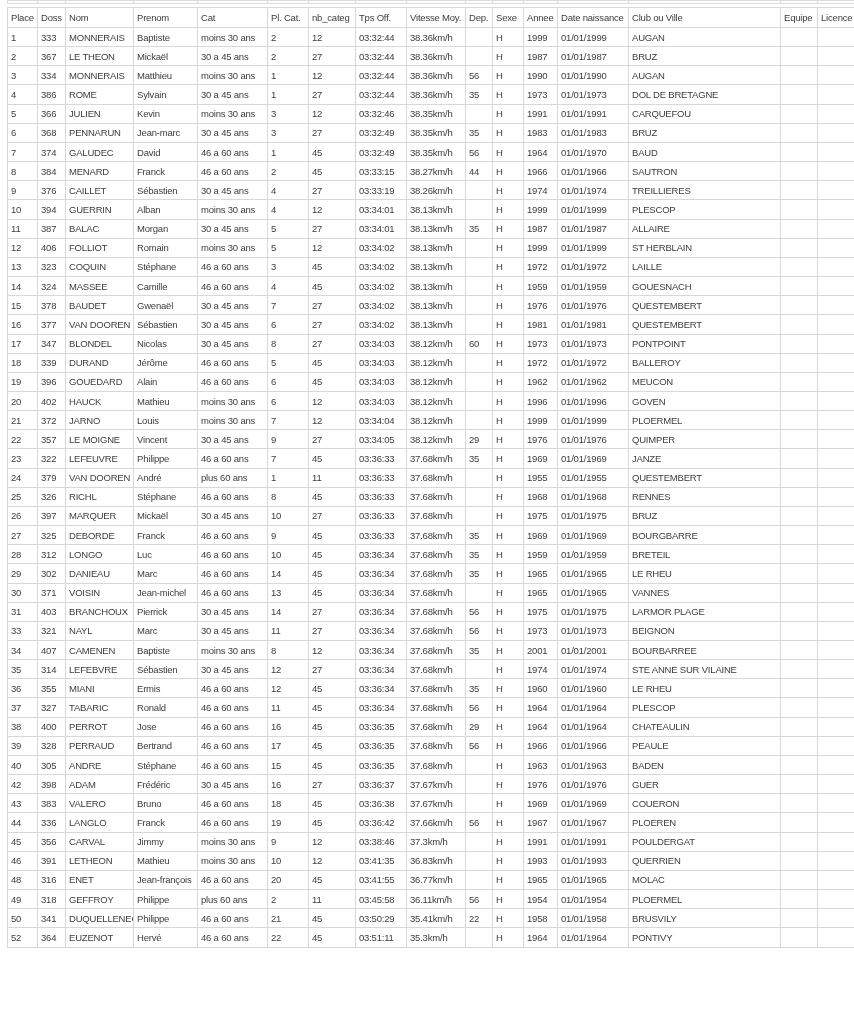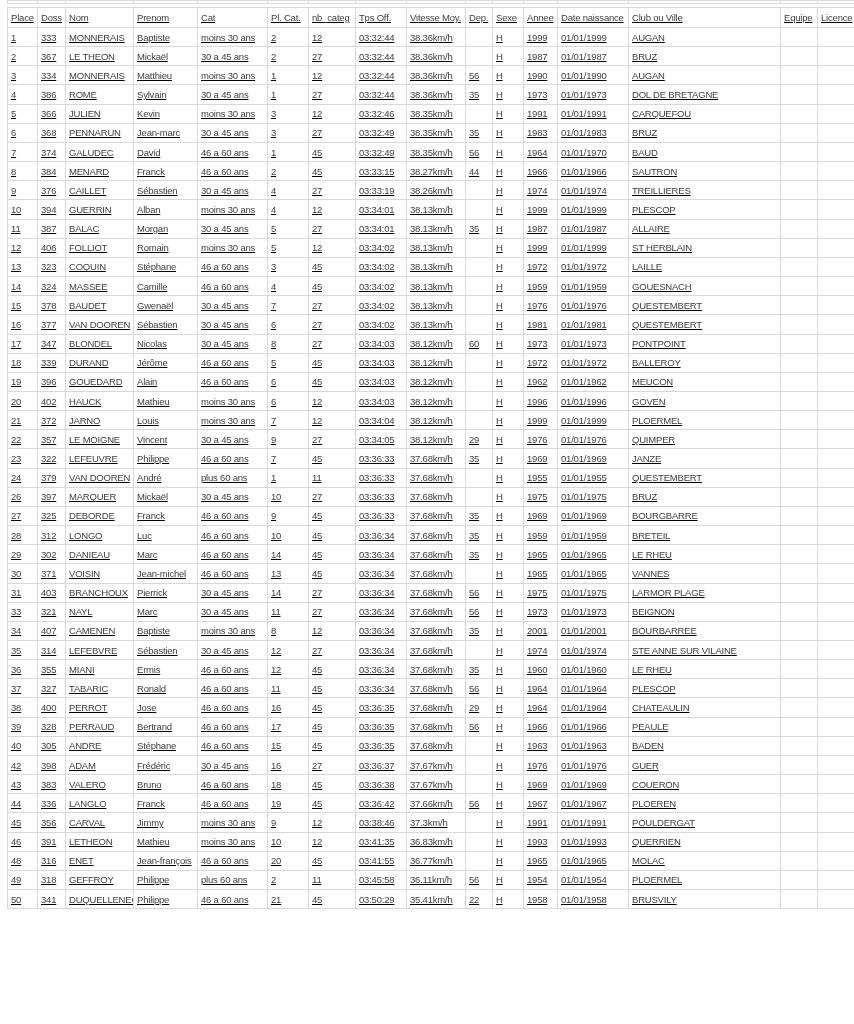--- a/index.html
+++ b/index.html
@@ -18,21 +18,20 @@
   .fragment-table td {
     border: 1px solid #dcdcdc;
     height: 2px;
     padding: 0;
   }
   .results-table {
     border-collapse: collapse;
     table-layout: fixed;
     width: 847px;
     margin: 3px 0 0 7px;
-    text-decoration: underline;
   }
   .results-table th, .results-table td {
     border: 1px solid #d8d8d8;
     padding: 0 2px 0 3px;
     font-size: 9.5px;
     letter-spacing: -0.2px;
     color: #3c3c3c;
     font-weight: normal;
     text-align: left;
     vertical-align: middle;
@@ -552,20 +551,38 @@
         <td>37.68km/h</td>
         <td></td>
         <td>H</td>
         <td>1955</td>
         <td>01/01/1955</td>
         <td>QUESTEMBERT</td>
         <td></td>
         <td></td>
       </tr>
       <tr>
+        <td>25</td>
+        <td>326</td>
+        <td>RICHL</td>
+        <td>Stéphane</td>
+        <td>46 a 60 ans</td>
+        <td>8</td>
+        <td>45</td>
+        <td>03:36:33</td>
+        <td>37.68km/h</td>
+        <td></td>
+        <td>H</td>
+        <td>1968</td>
+        <td>01/01/1968</td>
+        <td>RENNES</td>
+        <td></td>
+        <td></td>
+      </tr>
+      <tr>
         <td>26</td>
         <td>397</td>
         <td>MARQUER</td>
         <td>Mickaël</td>
         <td>30 a 45 ans</td>
         <td>10</td>
         <td>27</td>
         <td>03:36:33</td>
         <td>37.68km/h</td>
         <td></td>
@@ -947,14 +964,32 @@
         <td>03:50:29</td>
         <td>35.41km/h</td>
         <td>22</td>
         <td>H</td>
         <td>1958</td>
         <td>01/01/1958</td>
         <td>BRUSVILY</td>
         <td></td>
         <td></td>
       </tr>
+      <tr>
+        <td>52</td>
+        <td>364</td>
+        <td>EUZENOT</td>
+        <td>Hervé</td>
+        <td>46 a 60 ans</td>
+        <td>22</td>
+        <td>45</td>
+        <td>03:51:11</td>
+        <td>35.3km/h</td>
+        <td></td>
+        <td>H</td>
+        <td>1964</td>
+        <td>01/01/1964</td>
+        <td>PONTIVY</td>
+        <td></td>
+        <td></td>
+      </tr>
     </tbody>
 </table>
 
 </body></html>

